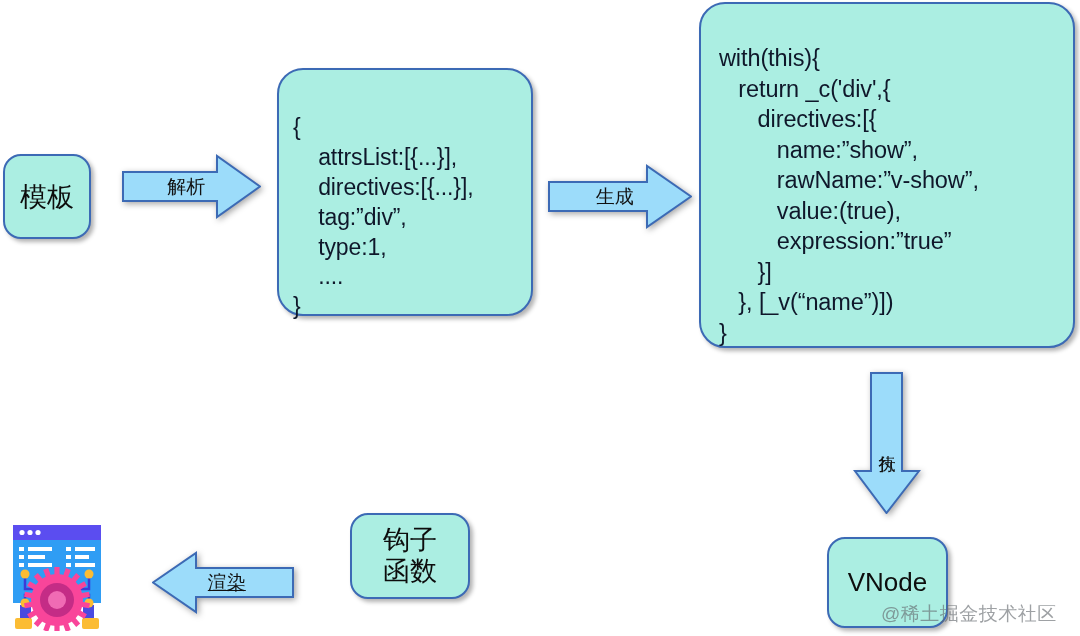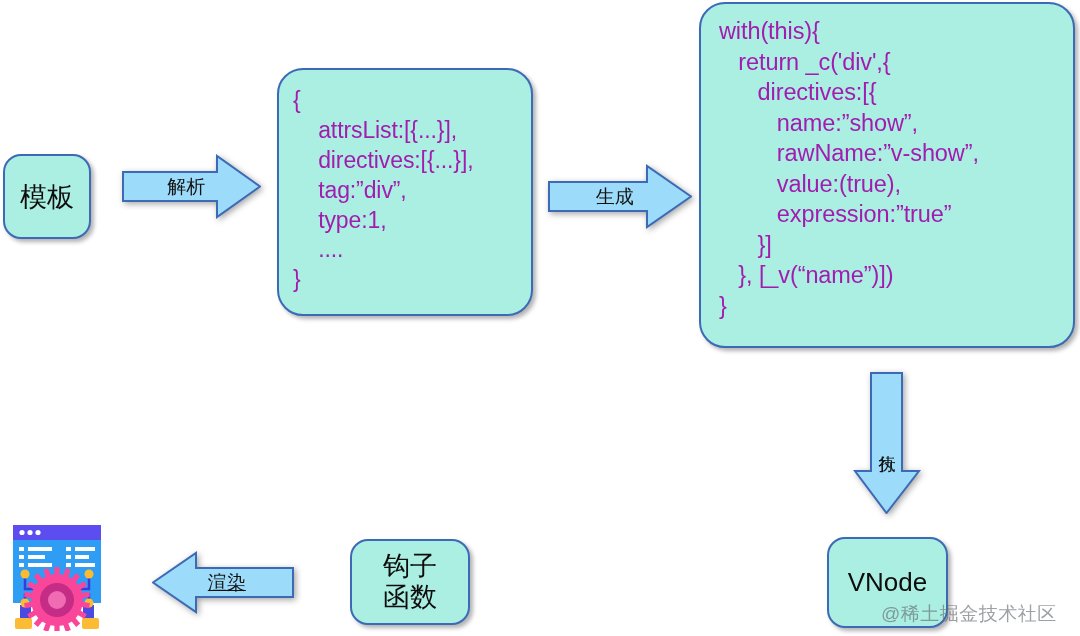--- a/index.html
+++ b/index.html
@@ -31,23 +31,24 @@
     justify-content: center;
     color: #0d0d0d;
   }
   .node.code {
     display: block;
     border-radius: 26px;
   }
   .node .codeblock {
     white-space: pre;
     font-family: "Liberation Sans", "DejaVu Sans", sans-serif;
-    color: #a21caf;
+    color: #0f172a;
     line-height: 1.30;
     letter-spacing: -0.1px;
+    margin-top: 27px;
   }
 
   #node-template {
     left: 3px; top: 154px; width: 88px; height: 85px;
     font-size: 27px;
   }
   #node-ast {
     left: 277px; top: 68px; width: 256px; height: 248px;
   }
   #node-ast .codeblock {
@@ -59,21 +60,21 @@
   }
   #node-render .codeblock {
     font-size: 23.5px;
     padding: 12px 0 0 18px;
   }
   #node-vnode {
     left: 827px; top: 537px; width: 121px; height: 91px;
     font-size: 26px;
   }
   #node-hook {
-    left: 350px; top: 539px; width: 120px; height: 86px;
+    left: 350px; top: 513px; width: 120px; height: 86px;
     font-size: 27px;
     line-height: 1.15;
     text-align: center;
   }
 
   
   .arrow {
     position: absolute;
     display: flex;
     align-items: center;

